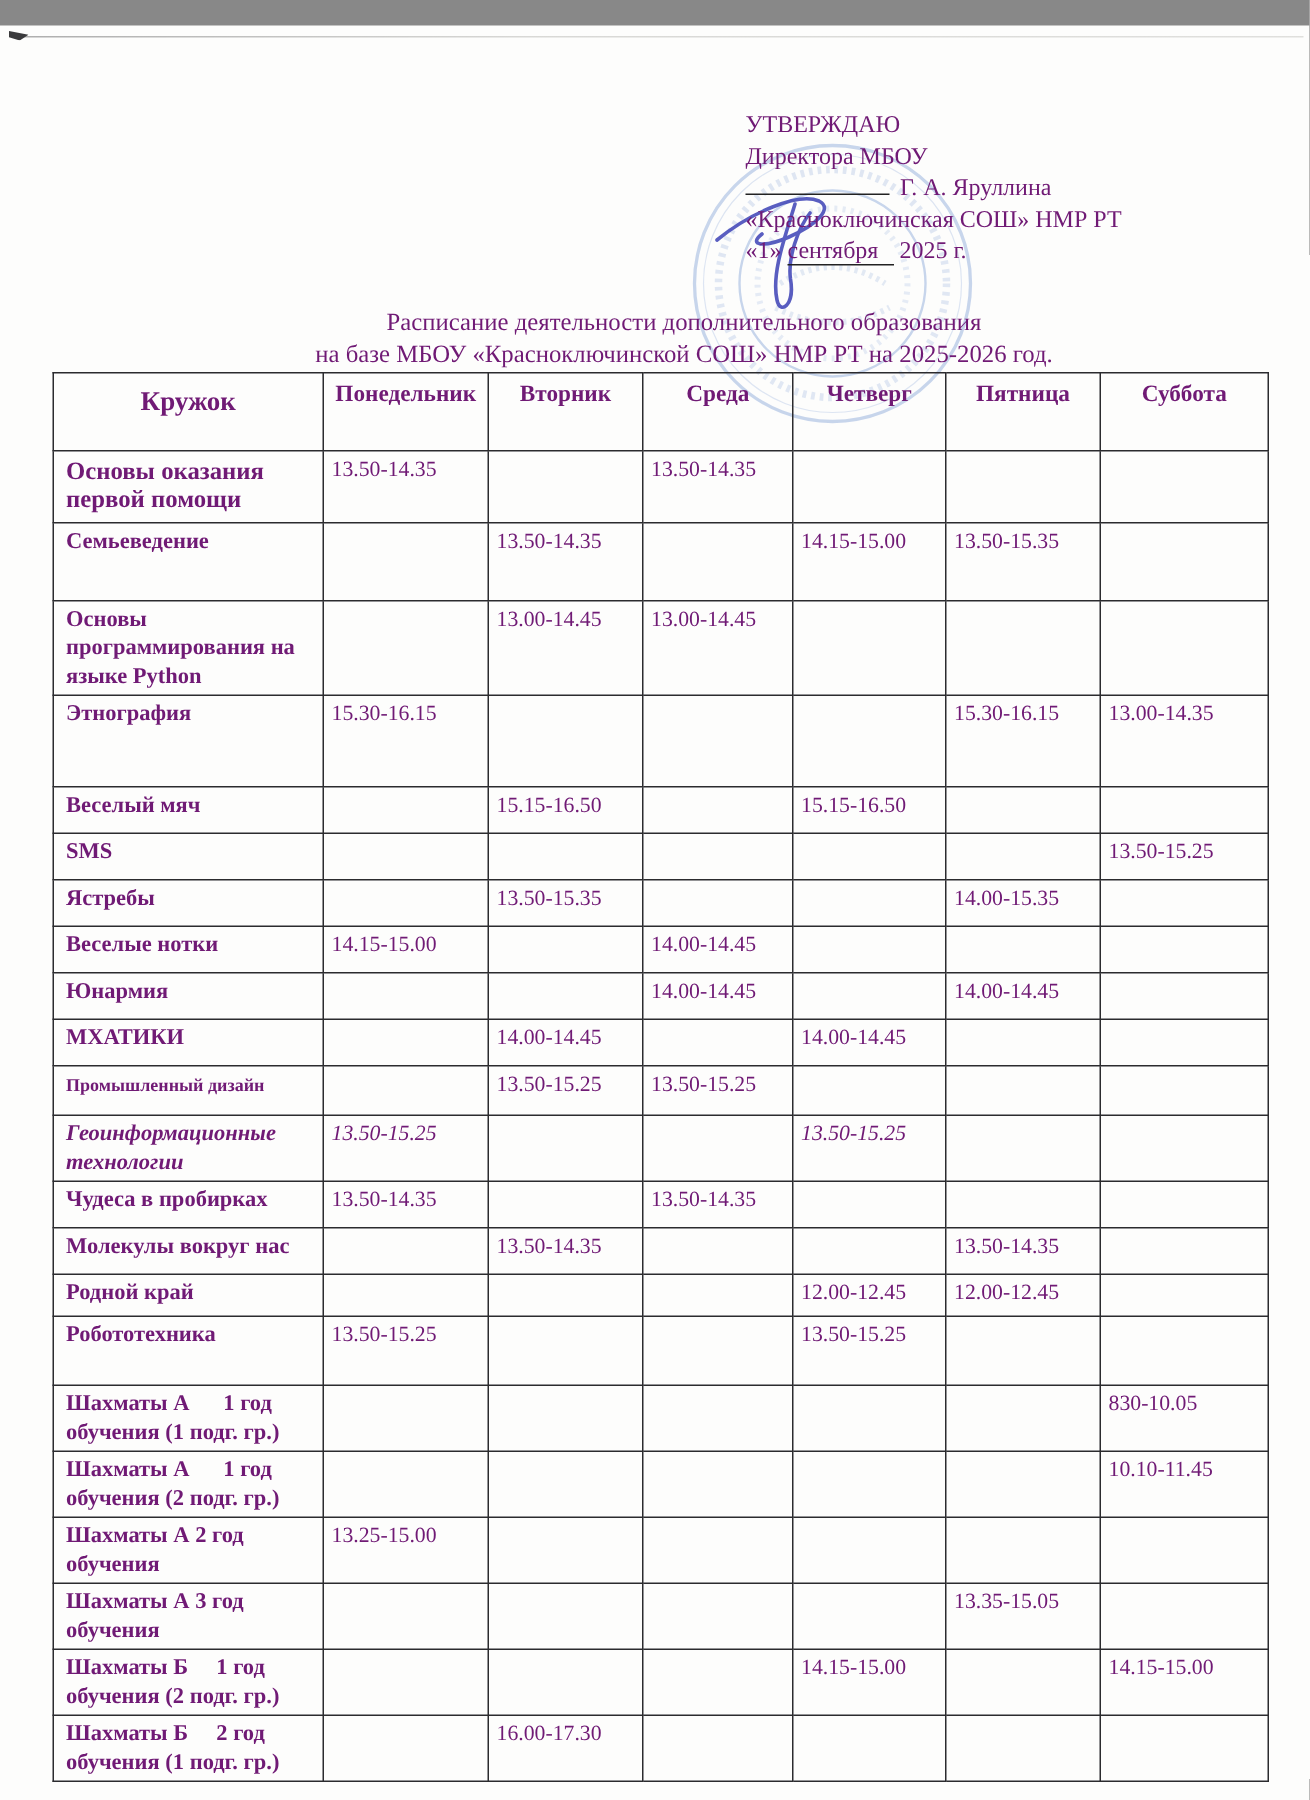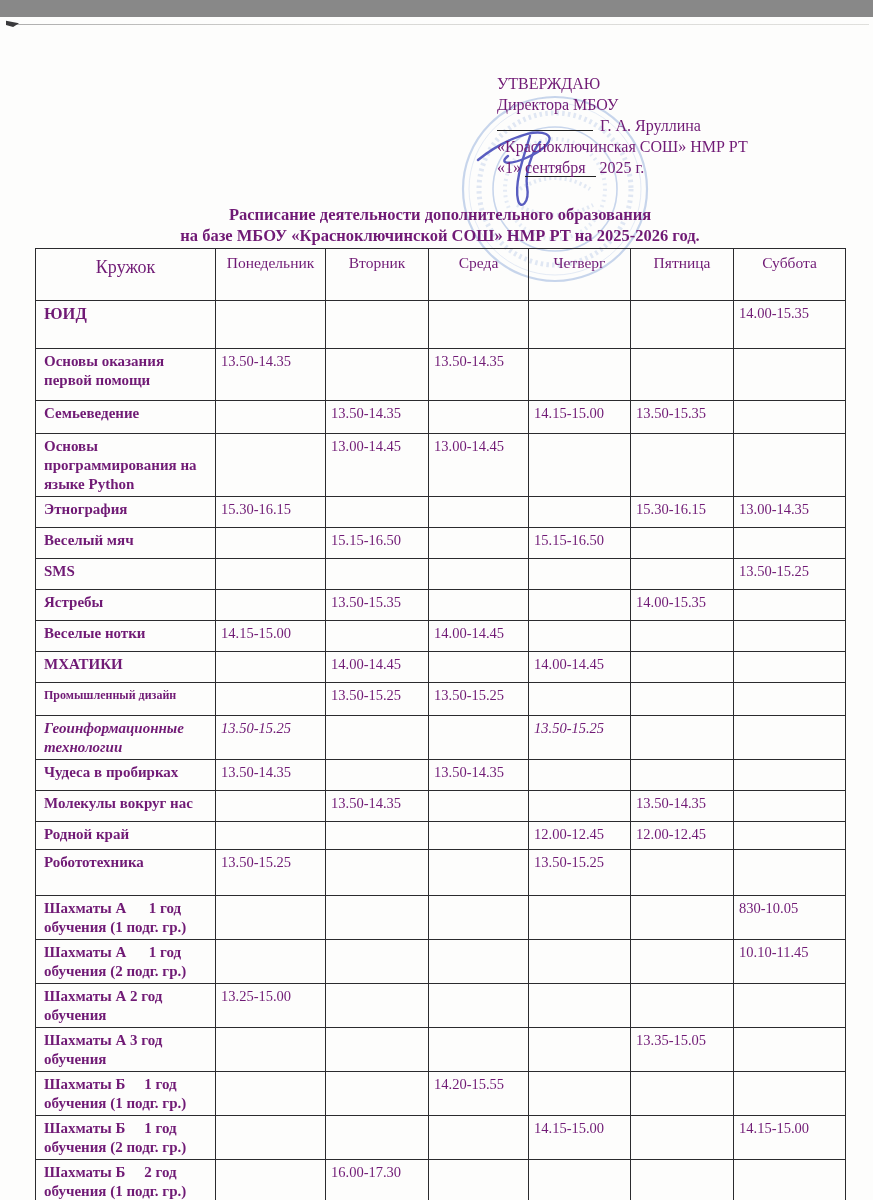--- a/index.html
+++ b/index.html
@@ -40,36 +40,36 @@
     display:inline-block;width:96px;height:14px;
     border-bottom:1.4px solid #222;
     margin-right:7px;
   }
   .date-underline{
     border-bottom:1.4px solid #222;
     padding-right:10px;
   }
   
   .doc-title{
-    position:absolute;left:35px;top:187px;width:810px;
-    text-align:center;font-weight:bold;font-size:16.5px;line-height:21px;
+    position:absolute;left:51px;top:187px;width:810px;
+    text-align:center;font-weight:normal;font-size:16.5px;line-height:21px;
   }
   
   .sched{
     position:absolute;left:35px;top:231px;width:811px;
     border-collapse:collapse;table-layout:fixed;
     font-size:14.5px;
   }
   .sched th,.sched td{
     border:1.6px solid #2b2b2e;
     vertical-align:top;
     padding:3px 5px 2px 5px;
     overflow:hidden;
   }
-  .sched thead th{font-weight:normal;text-align:center;font-size:15.5px;padding-top:5px;}
+  .sched thead th{font-weight:bold;text-align:center;font-size:15.5px;padding-top:5px;}
   .sched thead th.club-col{font-size:18px;padding-top:8px;}
   .sched tbody th{
     text-align:left;font-weight:bold;font-size:15px;line-height:19px;
     padding-left:8px;
   }
   .sched tbody td{font-weight:normal;text-align:left;line-height:18px;}
   .sched col.c-club{width:180px;}
   .sched col.c-mon{width:110px;}
   .sched col.c-tue{width:103px;}
   .sched col.c-wed{width:100px;}
@@ -152,29 +152,20 @@
           <th>Понедельник</th>
           <th>Вторник</th>
           <th>Среда</th>
           <th>Четверг</th>
           <th>Пятница</th>
           <th>Суббота</th>
         </tr>
     </thead>
     <tbody id="table-body">
         <tr>
-          <th>ЮИД</th>
-          <td></td>
-          <td></td>
-          <td></td>
-          <td></td>
-          <td></td>
-          <td>14.00-15.35</td>
-        </tr>
-        <tr>
           <th>Основы оказания первой помощи</th>
           <td>13.50-14.35</td>
           <td></td>
           <td>13.50-14.35</td>
           <td></td>
           <td></td>
           <td></td>
         </tr>
         <tr>
           <th>Семьеведение</th>
@@ -233,20 +224,29 @@
         <tr>
           <th>Веселые нотки</th>
           <td>14.15-15.00</td>
           <td></td>
           <td>14.00-14.45</td>
           <td></td>
           <td></td>
           <td></td>
         </tr>
         <tr>
+          <th>Юнармия</th>
+          <td></td>
+          <td></td>
+          <td>14.00-14.45</td>
+          <td></td>
+          <td>14.00-14.45</td>
+          <td></td>
+        </tr>
+        <tr>
           <th>МХАТИКИ</th>
           <td></td>
           <td>14.00-14.45</td>
           <td></td>
           <td>14.00-14.45</td>
           <td></td>
           <td></td>
         </tr>
         <tr>
           <th>Промышленный дизайн</th>
@@ -332,29 +332,20 @@
         <tr>
           <th>Шахматы А 3 год обучения</th>
           <td></td>
           <td></td>
           <td></td>
           <td></td>
           <td>13.35-15.05</td>
           <td></td>
         </tr>
         <tr>
-          <th>Шахматы Б&nbsp;&nbsp;&nbsp;&nbsp;&nbsp;1 год обучения (1 подг. гр.)</th>
-          <td></td>
-          <td></td>
-          <td>14.20-15.55</td>
-          <td></td>
-          <td></td>
-          <td></td>
-        </tr>
-        <tr>
           <th>Шахматы Б&nbsp;&nbsp;&nbsp;&nbsp;&nbsp;1 год обучения (2 подг. гр.)</th>
           <td></td>
           <td></td>
           <td></td>
           <td>14.15-15.00</td>
           <td></td>
           <td>14.15-15.00</td>
         </tr>
         <tr>
           <th>Шахматы Б&nbsp;&nbsp;&nbsp;&nbsp;&nbsp;2 год обучения (1 подг. гр.)</th>

